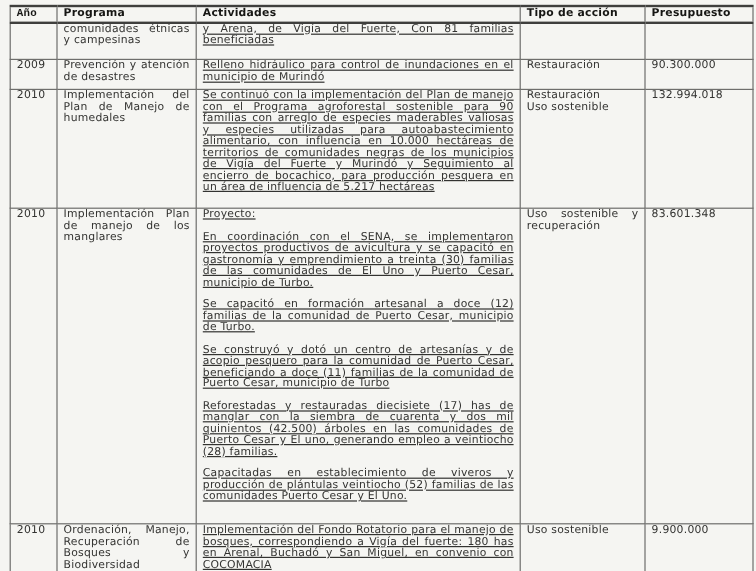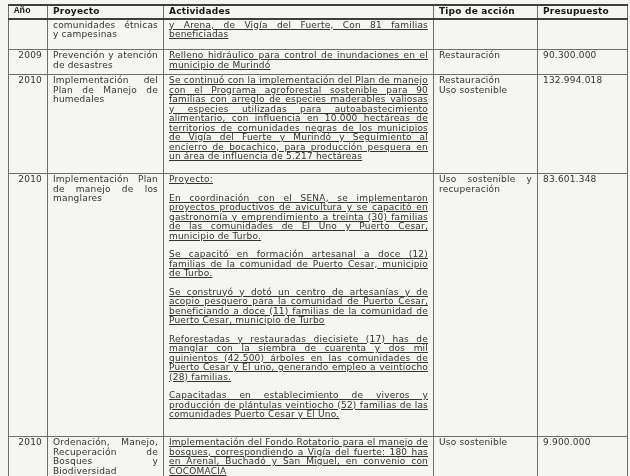--- a/index.html
+++ b/index.html
@@ -47,21 +47,21 @@
   col.c-act    { width: 270px; }
   col.c-type   { width: 104px; }
   col.c-budget { width: 90px; }
   
   tbody tr:nth-child(1) > td { height: 31px; }
   tbody tr:nth-child(2) > td { height: 25px; }
   tbody tr:nth-child(3) > td { height: 99px; }
   tbody tr:nth-child(4) > td { height: 263px; }
   tbody tr:nth-child(5) > td { height: 37px; }
 
-  td.year-cell { padding-left: 5px; white-space: nowrap; text-align: right; }
+  td.year-cell { padding-left: 5px; white-space: nowrap; }
   td.project-cell { text-align: justify; margin-top: 42px; }
   td.activities-cell { text-align: justify; text-decoration: underline; }
   td.activities-cell p { margin: 0 0 9px 0; text-align: justify; }
   td.activities-cell p:last-child { margin-bottom: 0; }
   td.action-cell { text-align: justify; margin-left: 20px; }
   td.budget-cell { padding-left: 8px; white-space: nowrap; }
 </style>
 </head>
 <body>
 
@@ -70,21 +70,21 @@
     <colgroup>
       <col class="c-year">
         <col class="c-proj">
         <col class="c-act">
         <col class="c-type">
         <col class="c-budget">
     </colgroup>
     <thead>
       <tr>
         <th class="col-year">Año</th>
-        <th>Proyecto</th>
+        <th>Programa</th>
         <th>Actividades</th>
         <th>Tipo de acción</th>
         <th>Presupuesto</th>
       </tr>
     </thead>
     <tbody id="tbody">
         <tr>
           <td class="year-cell"></td>
           <td class="project-cell">comunidades étnicas y campesinas</td>
           <td class="activities-cell">

